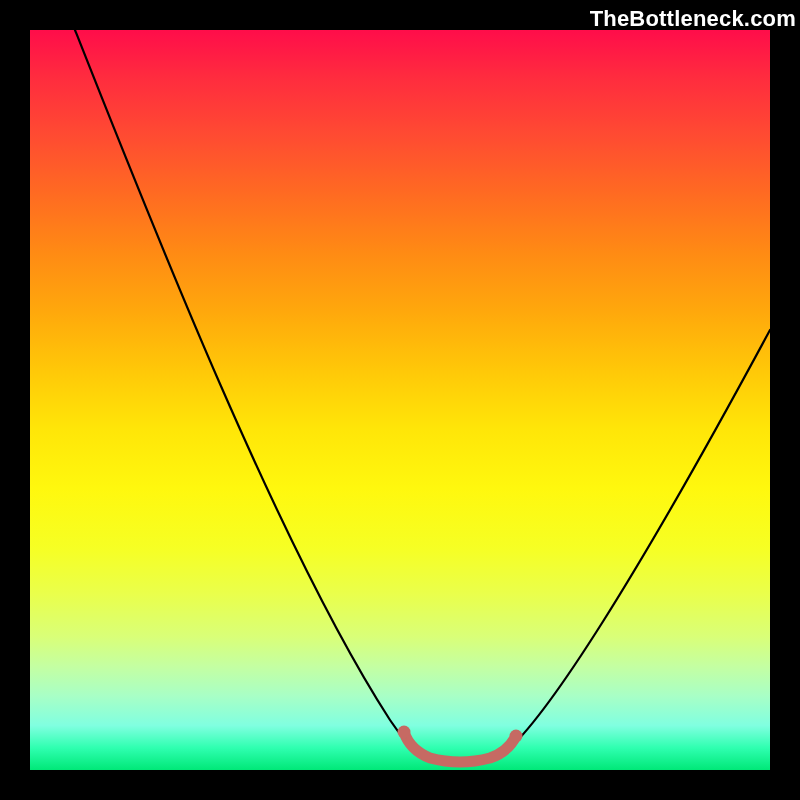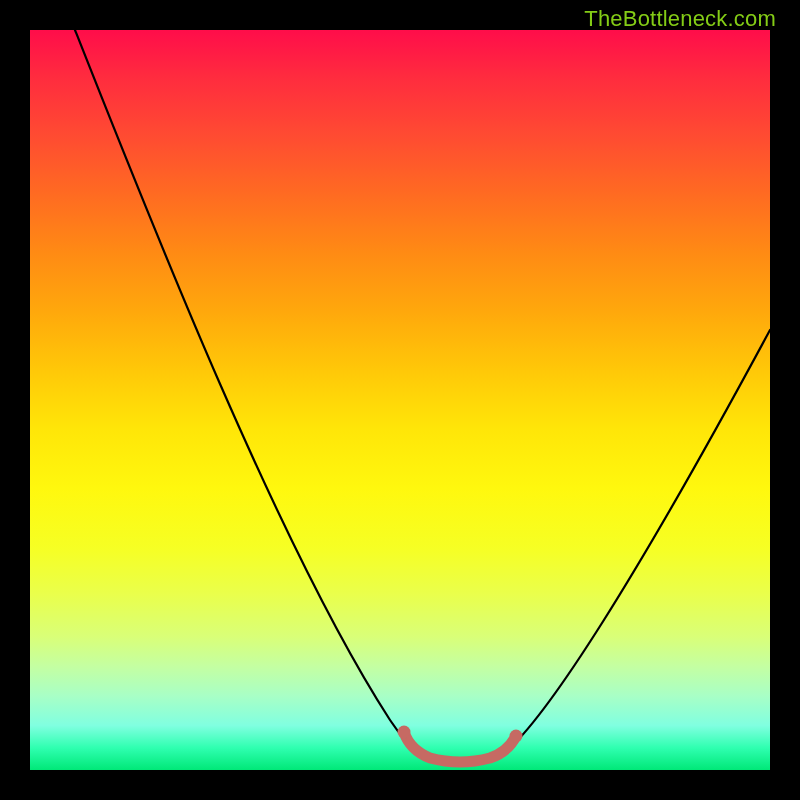--- a/index.html
+++ b/index.html
@@ -39,24 +39,24 @@
       #c4ffa2 86%,
       #a8ffc6 90%,
       #80ffe0 94%,
       #2fffb0 97%,
       #00e878 100%
     );
   }
   .watermark {
     position: absolute;
     top: 6px;
-    right: 24px;
-    color: #84cc16;
+    right: 4px;
+    color: #ffffff;
     font-size: 22px;
-    font-weight: 400;
+    font-weight: 700;
     letter-spacing: 0.2px;
     user-select: none;
   }
   .curve-svg {
     position: absolute;
     inset: 0;
     width: 100%;
     height: 100%;
   }
 </style>

